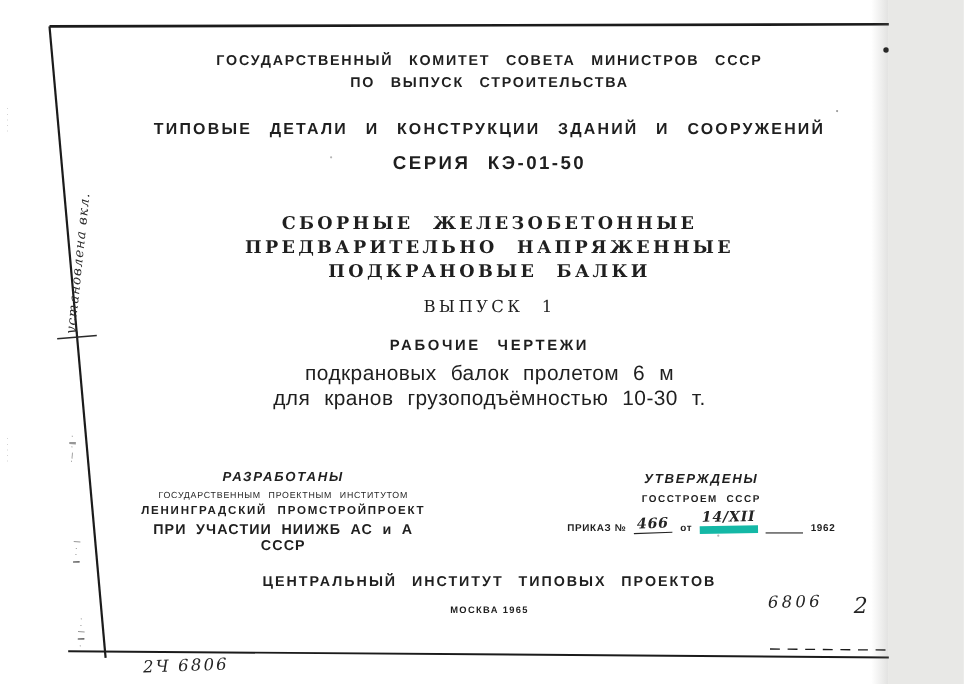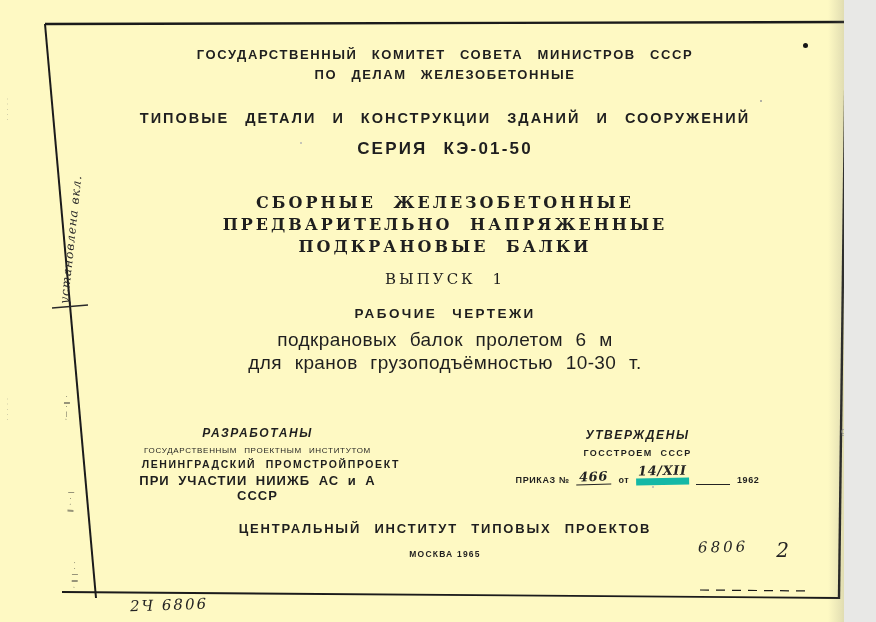--- a/index.html
+++ b/index.html
@@ -1,35 +1,34 @@
 <!DOCTYPE html>
 <html><head>
 <meta charset="utf-8">
 <style>
   html,body{margin:0;padding:0;background:#e8e8e6;}
   .page{
     position:relative;width:808px;height:622px;overflow:hidden;
-    background:#fef9c3;color:#1f1f1f;
+    background:#ffffff;color:#1f1f1f;
     font-family:"Liberation Sans",sans-serif;
-    padding-left:36px;
   }
   .abs{position:absolute;}
   .cblk{position:absolute;left:60px;width:770px;text-align:center;}
   .frame{position:absolute;left:0;top:0;pointer-events:none;}
   .h1{font-size:13px;font-weight:700;letter-spacing:1.6px;word-spacing:9px;line-height:20px;}
   .h2{font-size:14.5px;font-weight:700;letter-spacing:2px;word-spacing:10px;}
   .series{font-size:17px;font-weight:700;letter-spacing:2.2px;word-spacing:9px;}
   .title{font-family:"DejaVu Serif",serif;font-size:16px;font-weight:700;letter-spacing:3px;word-spacing:9px;line-height:22px;text-align:center;}
   .issue{font-family:"DejaVu Serif",serif;font-size:15px;letter-spacing:3px;word-spacing:9px;}
   .rc{font-size:13.5px;font-weight:700;letter-spacing:2.4px;word-spacing:9px;}
   .spec{font-size:19px;letter-spacing:.4px;word-spacing:7px;line-height:23px;}
   .sideblock{position:absolute;text-align:center;}
   .side-h{font-size:12px;font-weight:700;font-style:italic;letter-spacing:1.6px;margin-bottom:6px;}
   .dev-s1{font-size:8px;font-weight:400;letter-spacing:.7px;word-spacing:4px;margin-bottom:3px;}
-  .dev-s2{font-size:10.5px;font-weight:700;letter-spacing:1.6px;word-spacing:5px;margin-bottom:3px;text-align:right;}
+  .dev-s2{font-size:10.5px;font-weight:700;letter-spacing:1.6px;word-spacing:5px;margin-bottom:3px;}
   .dev-s3{font-size:13px;font-weight:700;letter-spacing:1px;word-spacing:4px;}
   .app-s1{font-size:9px;font-weight:700;letter-spacing:1.4px;word-spacing:4px;margin-bottom:5px;}
   .order-row{display:flex;justify-content:center;align-items:flex-end;gap:7px;font-size:9px;font-weight:700;letter-spacing:.6px;}
   .hw{font-family:"DejaVu Serif",serif;font-style:italic;color:#242424;}
   .hw-no{font-size:13px;border-bottom:1px solid #242424;padding:0 3px 0 3px;transform:rotate(-2deg);}
   .hw-date{font-size:13px;border-bottom:7px solid #14b8a6;padding:0 2px;transform:rotate(-1deg);}
   .uline-blank{display:inline-block;width:34px;border-bottom:1px solid #242424;height:10px;}
   .inst{font-size:13px;font-weight:700;letter-spacing:1.8px;word-spacing:8px;}
   .moscow{font-size:8.5px;font-weight:700;letter-spacing:1.2px;}
   .hw-bl{font-size:15px;letter-spacing:2px;transform:rotate(-2deg);}
@@ -52,21 +51,21 @@
     <line x1="45" y1="24" x2="846" y2="22" stroke="#1b1b1b" stroke-width="2.4"></line>
     <line x1="846" y1="22" x2="839" y2="599" stroke="#1b1b1b" stroke-width="2.4"></line>
     <line x1="45" y1="24" x2="96" y2="598" stroke="#1b1b1b" stroke-width="2"></line>
     <line x1="62" y1="592" x2="839" y2="598" stroke="#1b1b1b" stroke-width="1.8"></line>
     <line x1="700" y1="590" x2="812" y2="591" stroke="#1b1b1b" stroke-width="1.2" stroke-dasharray="9 7"></line>
     <line x1="52" y1="308" x2="88" y2="305" stroke="#2a2a2a" stroke-width="1.4"></line>
   </svg>
 
   <div class="cblk h1" style="top:45px">
     <div>ГОСУДАРСТВЕННЫЙ КОМИТЕТ СОВЕТА МИНИСТРОВ СССР</div>
-    <div>ПО ДЕЛАМ ЖЕЛЕЗОБЕТОННЫЕ</div>
+    <div>ПО ВЫПУСК СТРОИТЕЛЬСТВА</div>
   </div>
 
   <div class="cblk h2" style="top:110px">ТИПОВЫЕ ДЕТАЛИ И КОНСТРУКЦИИ ЗДАНИЙ И СООРУЖЕНИЙ</div>
   <div class="cblk series" style="top:139px">СЕРИЯ КЭ-01-50</div>
 
   <div class="cblk title" style="top:192px">
     <div>СБОРНЫЕ ЖЕЛЕЗОБЕТОННЫЕ</div>
     <div>ПРЕДВАРИТЕЛЬНО НАПРЯЖЕННЫЕ</div>
     <div>ПОДКРАНОВЫЕ БАЛКИ</div>
   </div>

